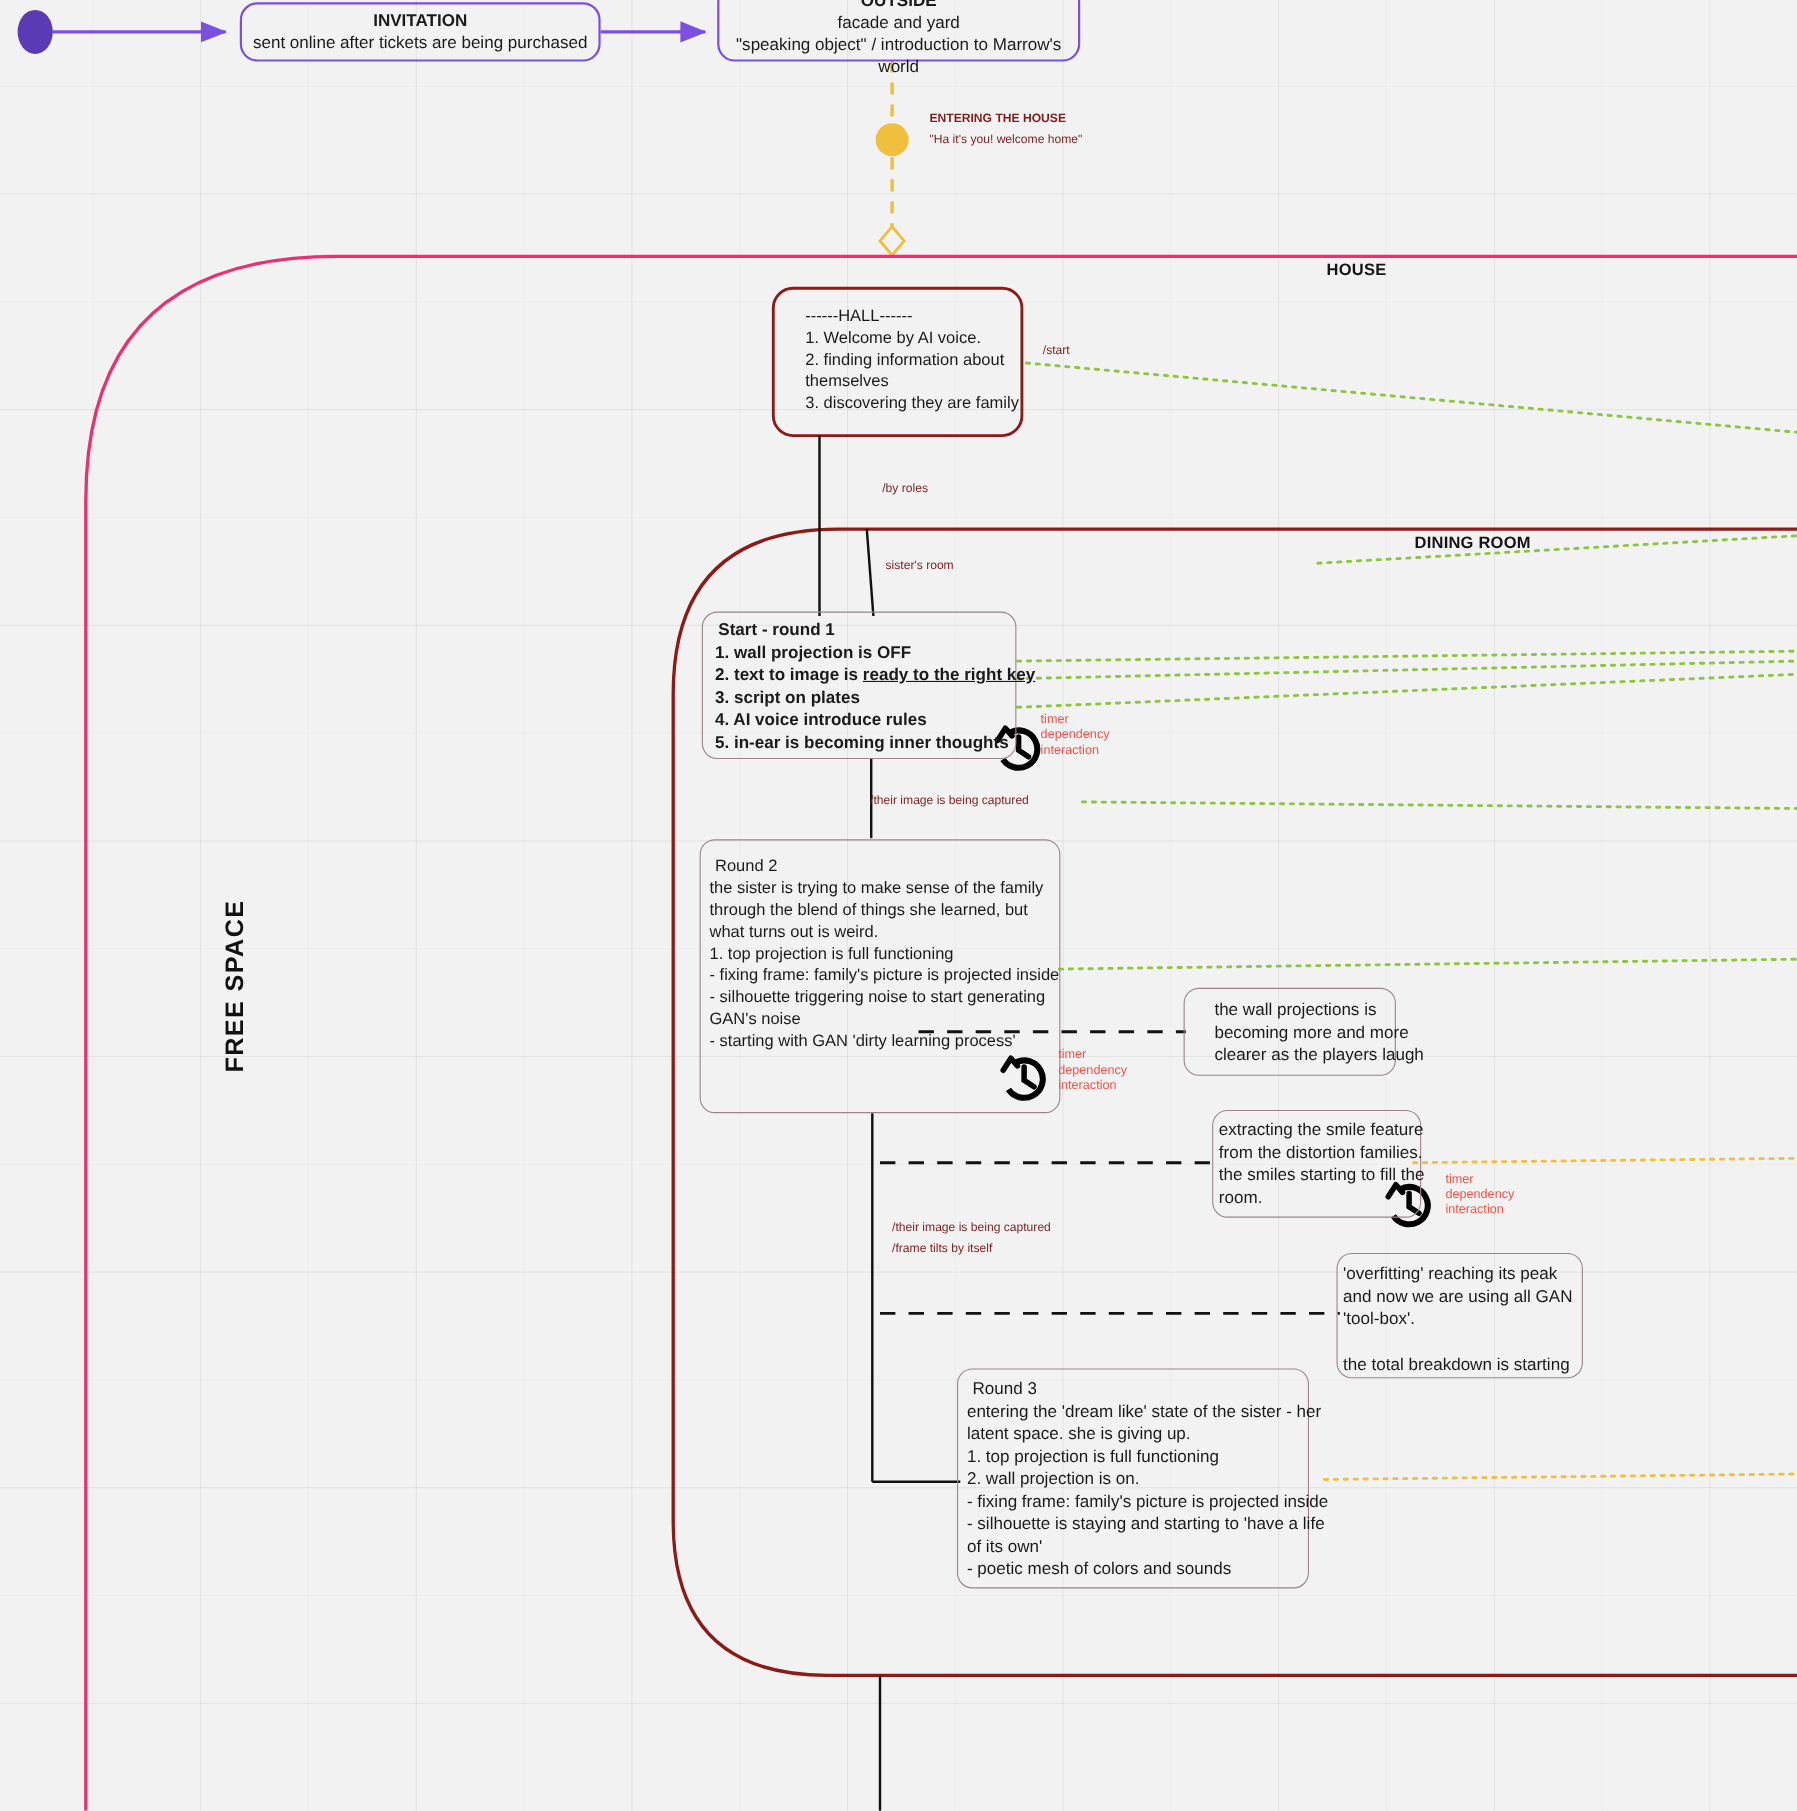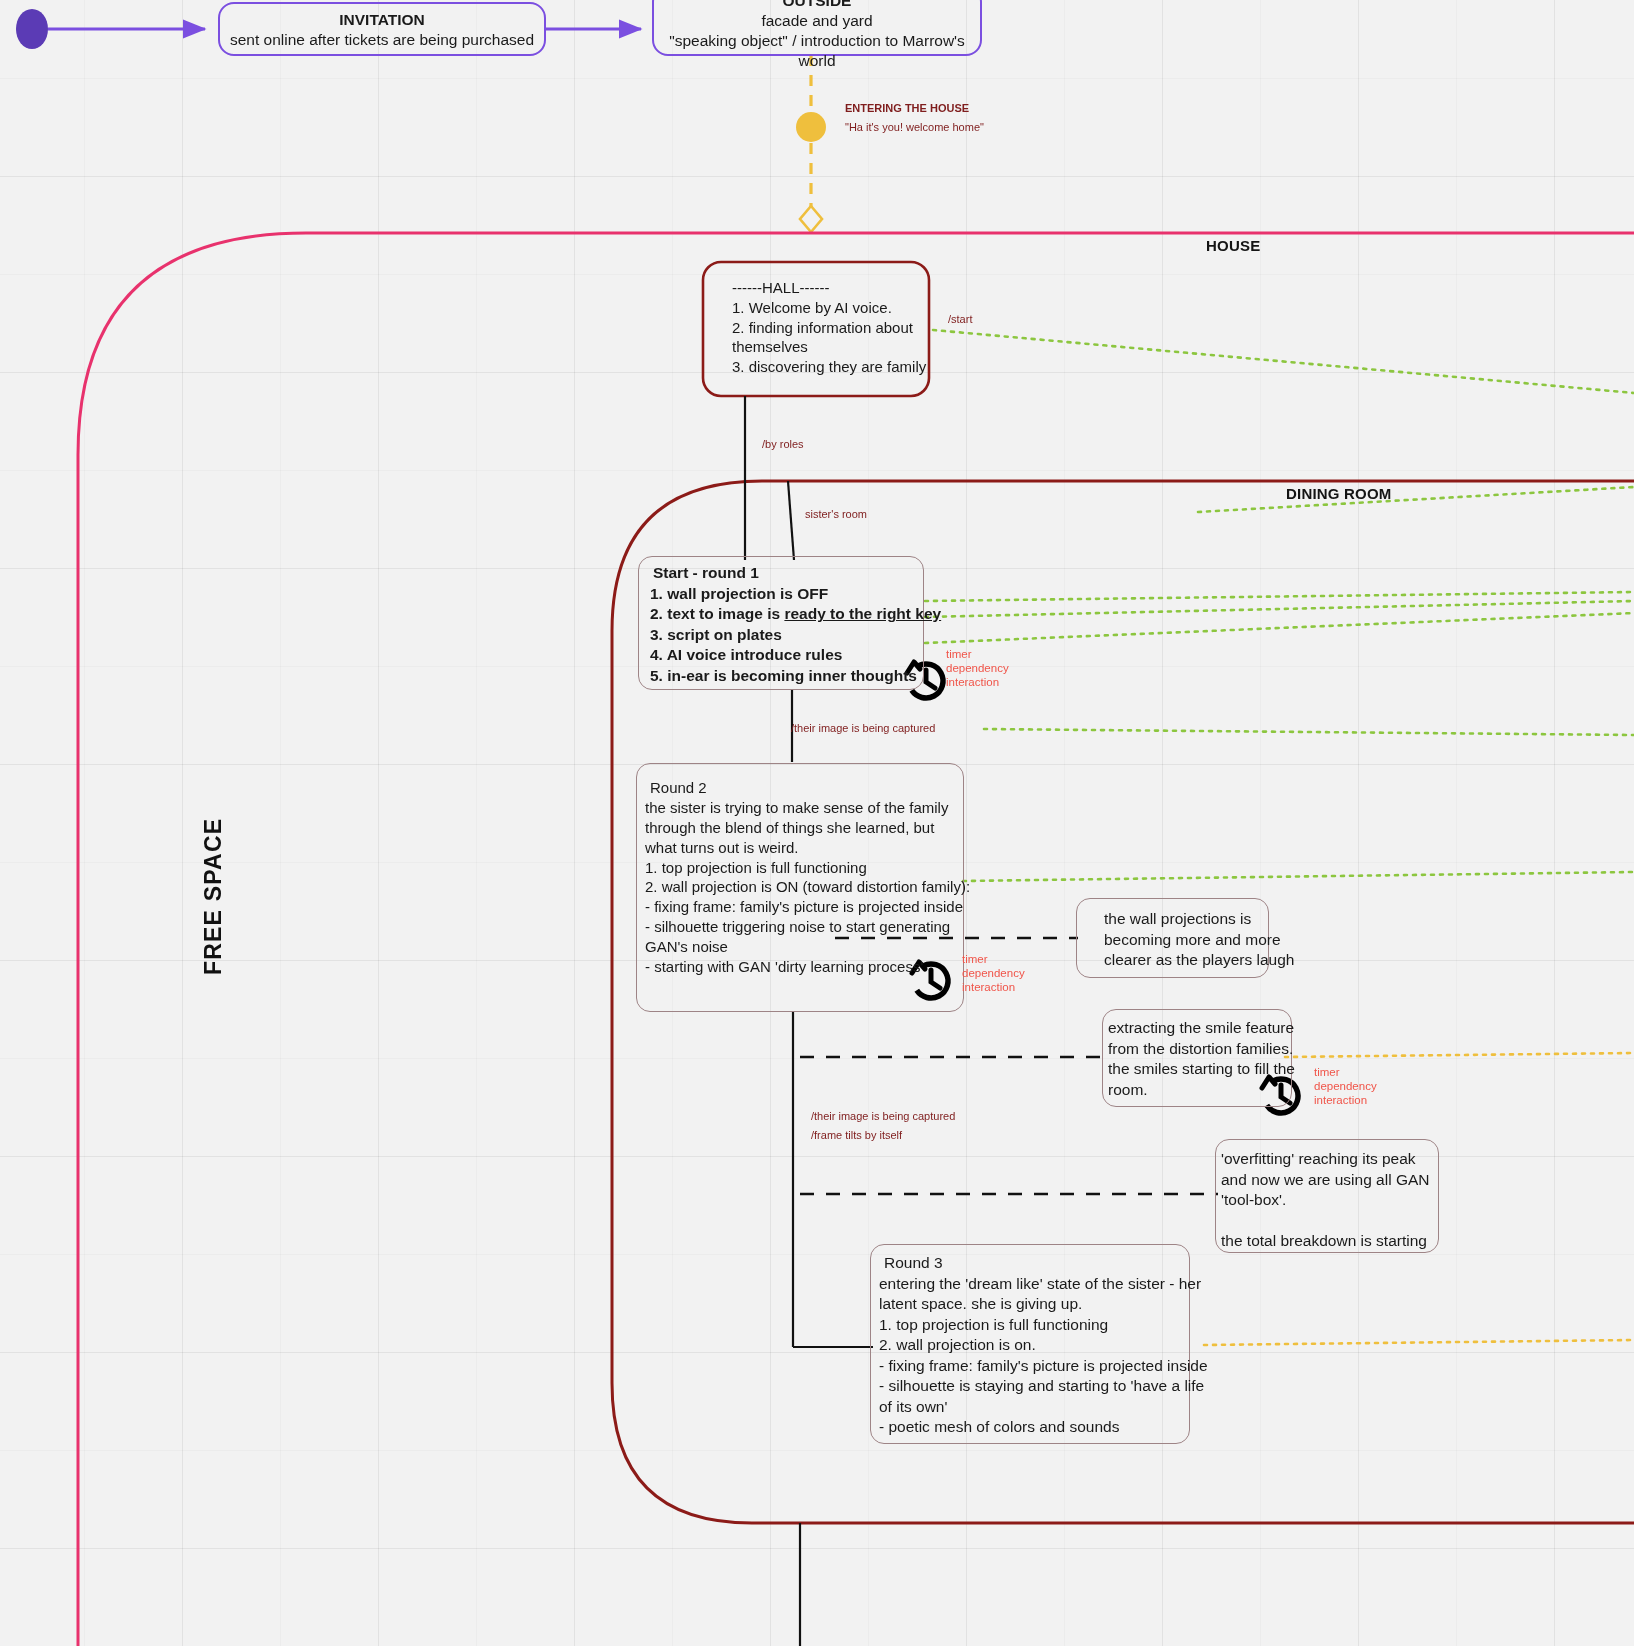--- a/index.html
+++ b/index.html
@@ -163,21 +163,20 @@
   <div>5. in-ear is becoming inner thoughts</div>
 </div>
 
 <div class="node n-mauve" style="left:636px;top:763px;width:328px;height:249px;"></div>
 <div style="position:absolute;left:645px;top:778px;width:330px;font-size:15px;line-height:1.325;">
   <div class="bold" style="padding-left:5px;">Round 2</div>
   <div>the sister is trying to make sense of the family</div>
   <div>through the blend of things she learned, but</div>
   <div>what turns out is weird.</div>
   <div>1. top projection is full functioning</div>
-  <div>2. wall projection is ON (toward distortion family):</div>
   <div>- fixing frame: family's picture is projected inside</div>
   <div>- silhouette triggering noise to start generating</div>
   <div>GAN's noise</div>
   <div>- starting with GAN 'dirty learning process'</div>
 </div>
 
 <div class="node n-mauve" style="left:870px;top:1244px;width:320px;height:200px;"></div>
 <div style="position:absolute;left:879px;top:1253px;width:330px;font-size:15.5px;line-height:1.325;">
   <div class="bold" style="padding-left:5px;">Round 3</div>
   <div>entering the 'dream like' state of the sister - her</div>
@@ -208,21 +207,21 @@
 <div class="node n-mauve" style="left:1215px;top:1139px;width:224px;height:114px;"></div>
 <div style="position:absolute;left:1221px;top:1149px;width:235px;font-size:15.5px;line-height:1.325;">
   <div>'overfitting' reaching its peak</div>
   <div>and now we are using all GAN</div>
   <div>'tool-box'.</div>
   <div>&nbsp;</div>
   <div>the total breakdown is starting</div>
 </div>
 
 <div class="lbl" style="left:948px;top:312px;">/start</div>
-<div class="lbl" style="left:762px;top:437px;">/by roles</div>
+<div class="lbl" style="left:802px;top:437px;">/by roles</div>
 <div class="lbl" style="left:805px;top:507px;">sister's room</div>
 <div class="lbl" style="left:791px;top:721px;">/their image is being captured</div>
 <div class="lbl" style="left:811px;top:1109px;">/their image is being captured</div>
 <div class="lbl" style="left:811px;top:1128px;text-align:right;">/frame tilts by itself</div>
 
 <div class="timer-lbl" style="left:946px;top:648px;">timer
 dependency
 interaction</div>
 <div class="timer-lbl" style="left:962px;top:953px;">timer
 dependency

